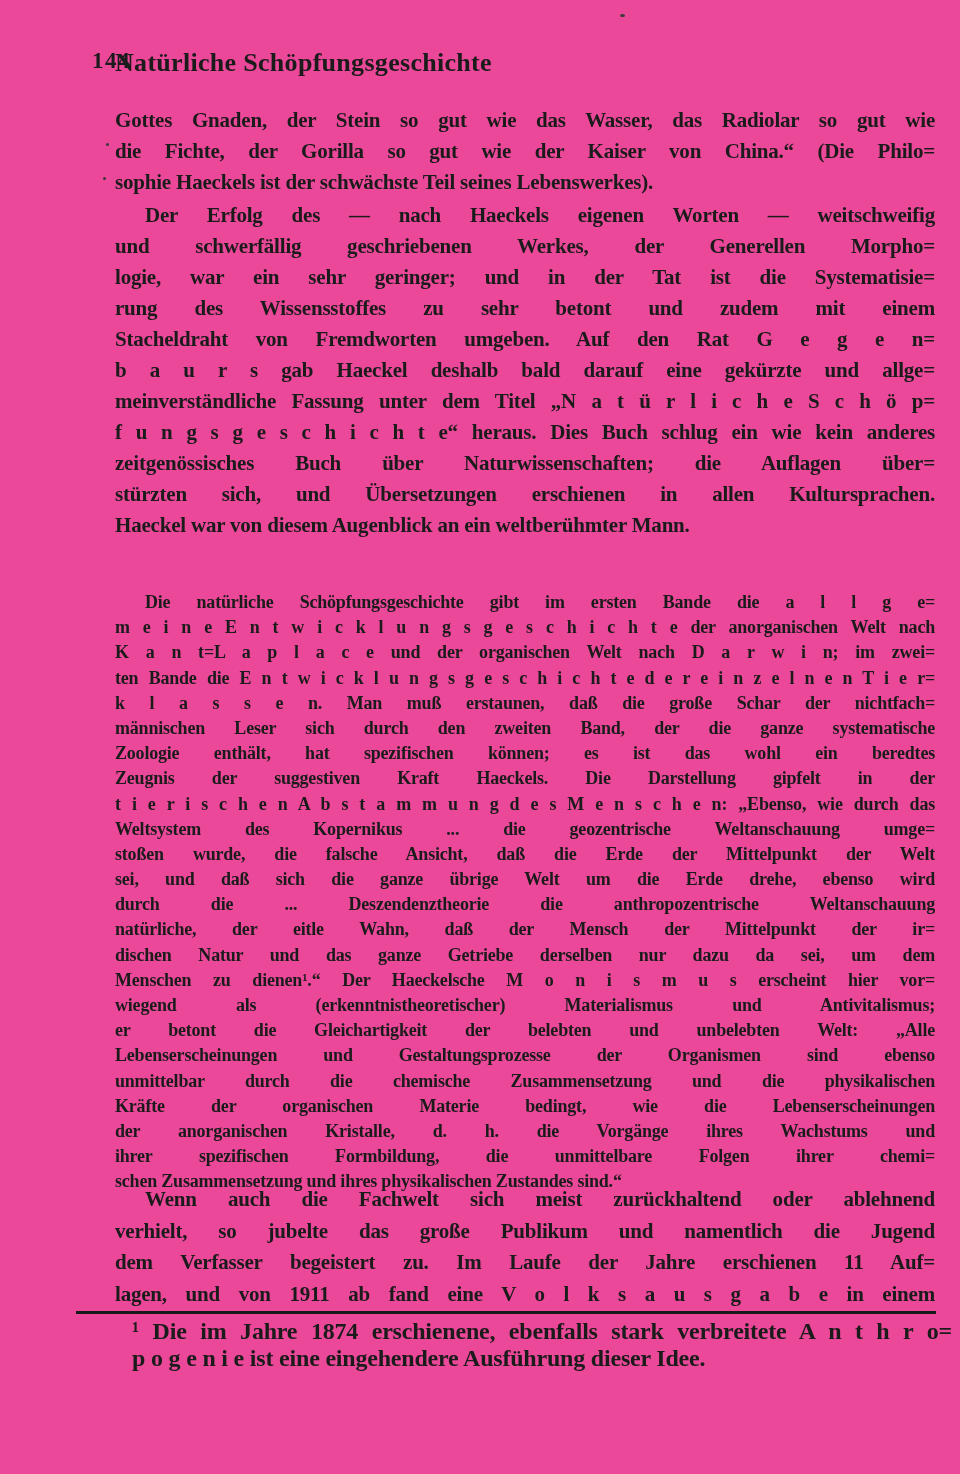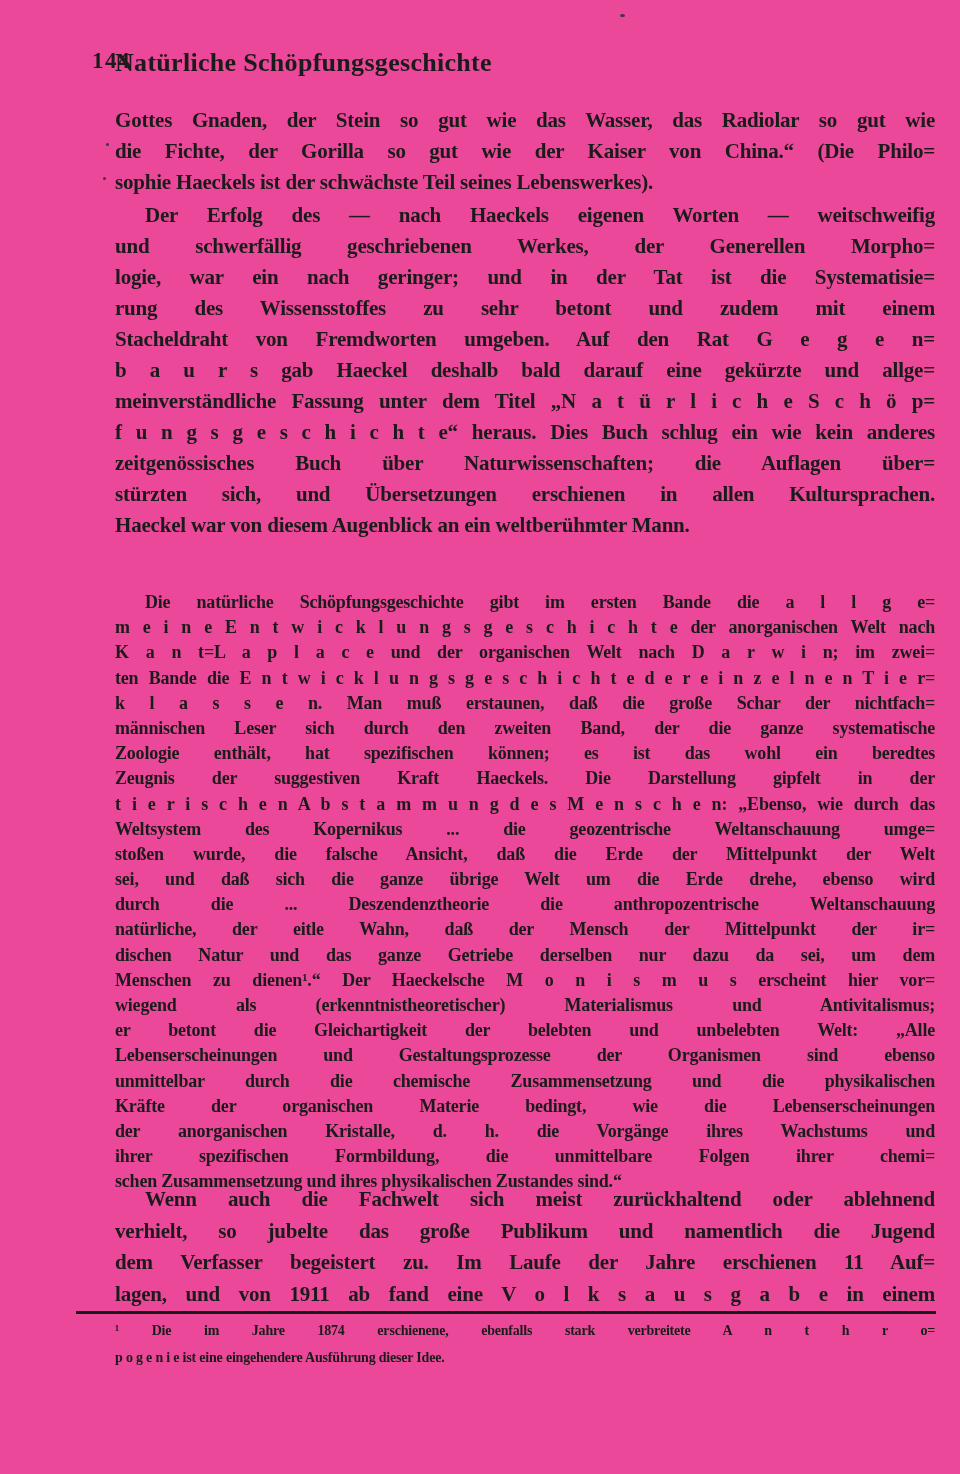--- a/index.html
+++ b/index.html
@@ -23,21 +23,21 @@
   .body-sm { font-size:18px; }
   .body-sm .line { height:25.2px; line-height:25.2px; }
   .line { overflow:hidden; letter-spacing:-0.2px; }
   .j { text-align:justify; text-align-last:justify; }
   .indent { text-indent:30px; }
   .rule {
     position:absolute; left:76px; top:1311px; width:860px; height:2.5px;
     background:#191919;
   }
   .footnote {
-    position:absolute; left:115px; top:1318px; width:820px; font-size:14px;
+    position:absolute; left:132px; top:1318px; width:820px; font-size:24px;
   }
   .footnote .line { height:26.5px; line-height:26.5px; }
   .speck { position:absolute; background:#3a3a3a; border-radius:50%; }
   .speck.s1 { left:620px; top:14px; width:5px; height:3px; }
   .speck.s2 { left:106px; top:143px; width:3px; height:3px; }
   .speck.s3 { left:103px; top:177px; width:3px; height:3px; }
 </style>
 </head>
 <body>
 
@@ -48,21 +48,21 @@
 
   <div class="para body-lg" style="top:105px;">
     <div class="line j">Gottes Gnaden, der Stein so gut wie das Wasser, das Radiolar so gut wie</div>
     <div class="line j">die Fichte, der Gorilla so gut wie der Kaiser von China.“ (Die Philo=</div>
     <div class="line">sophie Haeckels ist der schwächste Teil seines Lebenswerkes).</div>
   </div>
 
   <div class="para body-lg" style="top:200px;">
     <div class="line j indent">Der Erfolg des — nach Haeckels eigenen Worten — weitschweifig</div>
     <div class="line j">und schwerfällig geschriebenen Werkes, der Generellen Morpho=</div>
-    <div class="line j">logie, war ein nach geringer; und in der Tat ist die Systematisie=</div>
+    <div class="line j">logie, war ein sehr geringer; und in der Tat ist die Systematisie=</div>
     <div class="line j">rung des Wissensstoffes zu sehr betont und zudem mit einem</div>
     <div class="line j">Stacheldraht von Fremdworten umgeben. Auf den Rat G e g e n=</div>
     <div class="line j">b a u r s gab Haeckel deshalb bald darauf eine gekürzte und allge=</div>
     <div class="line j">meinverständliche Fassung unter dem Titel „N a t ü r l i c h e S c h ö p=</div>
     <div class="line j">f u n g s g e s c h i c h t e“ heraus. Dies Buch schlug ein wie kein anderes</div>
     <div class="line j">zeitgenössisches Buch über Naturwissenschaften; die Auflagen über=</div>
     <div class="line j">stürzten sich, und Übersetzungen erschienen in allen Kultursprachen.</div>
     <div class="line">Haeckel war von diesem Augenblick an ein weltberühmter Mann.</div>
   </div>
 

